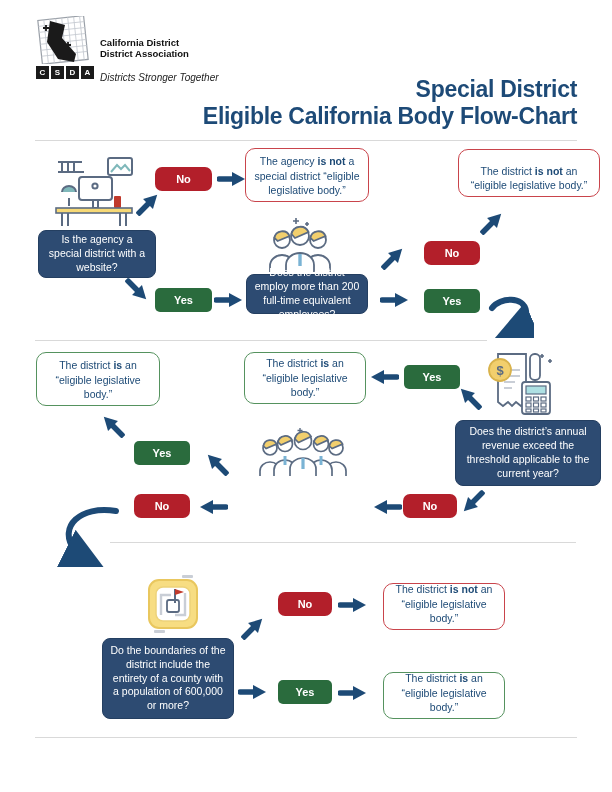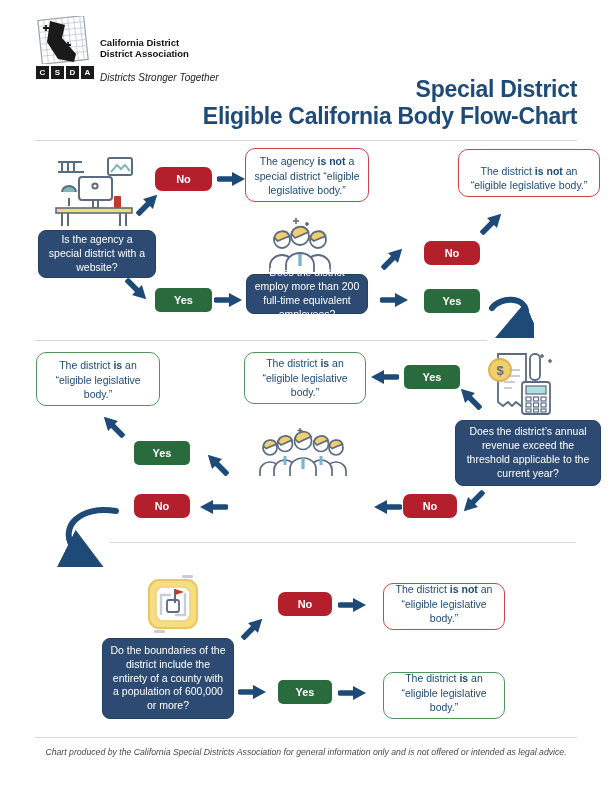--- a/index.html
+++ b/index.html
@@ -337,15 +337,14 @@
       <svg viewBox="0 0 30 16" width="30" height="16">
         <path class="as" d="M2 8 H16"></path>
         <path class="af" d="M15 1 L28 8 L15 15 Z"></path>
       </svg>
     </div>
   <div class="abs res res-green" style="left:383px;top:672px;width:122px;height:47px;">
     <span><span>The district </span><b>is</b><span> an “eligible legislative body.”</span></span>
   </div>
 
   <div class="abs hr" style="left:35px;top:737px;width:542px;"></div>
-  <div class="abs footer-text" style="left:20px;top:747px;width:572px;">Chart produced by the California Special Districts Association for general information only and is not offered or intended as legal advice.</div>
 
 </div>
 
 </body></html>

